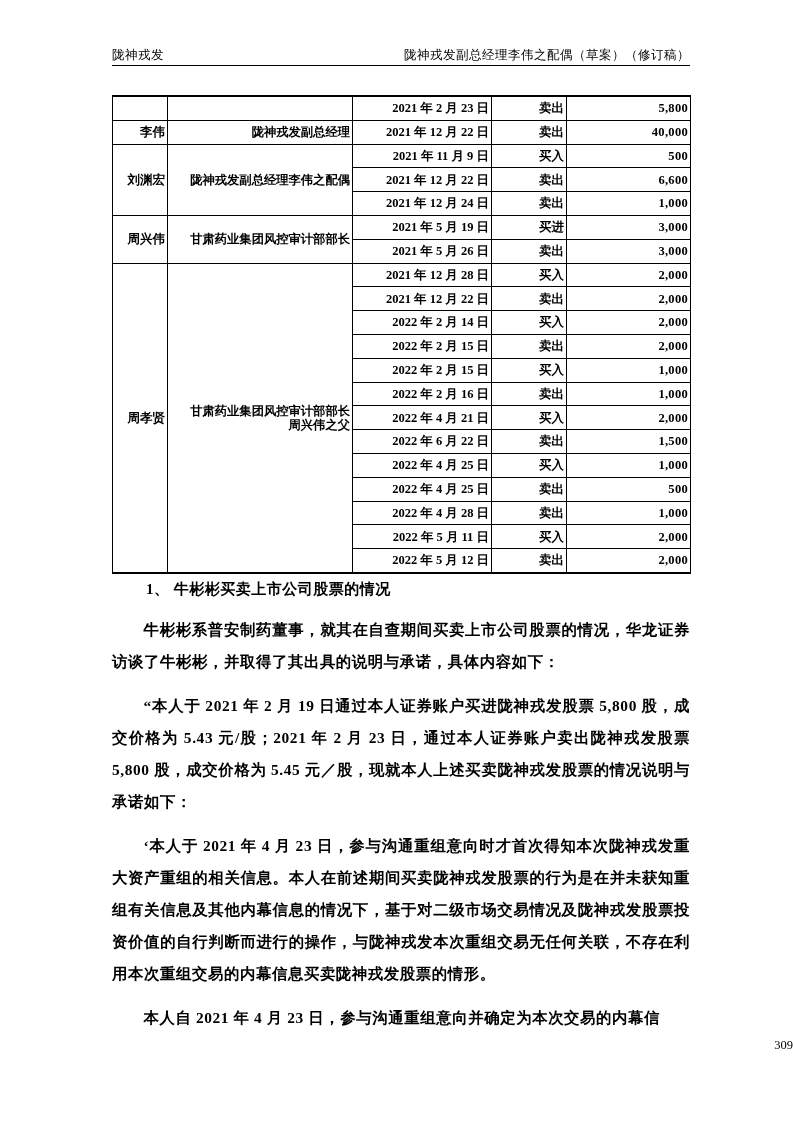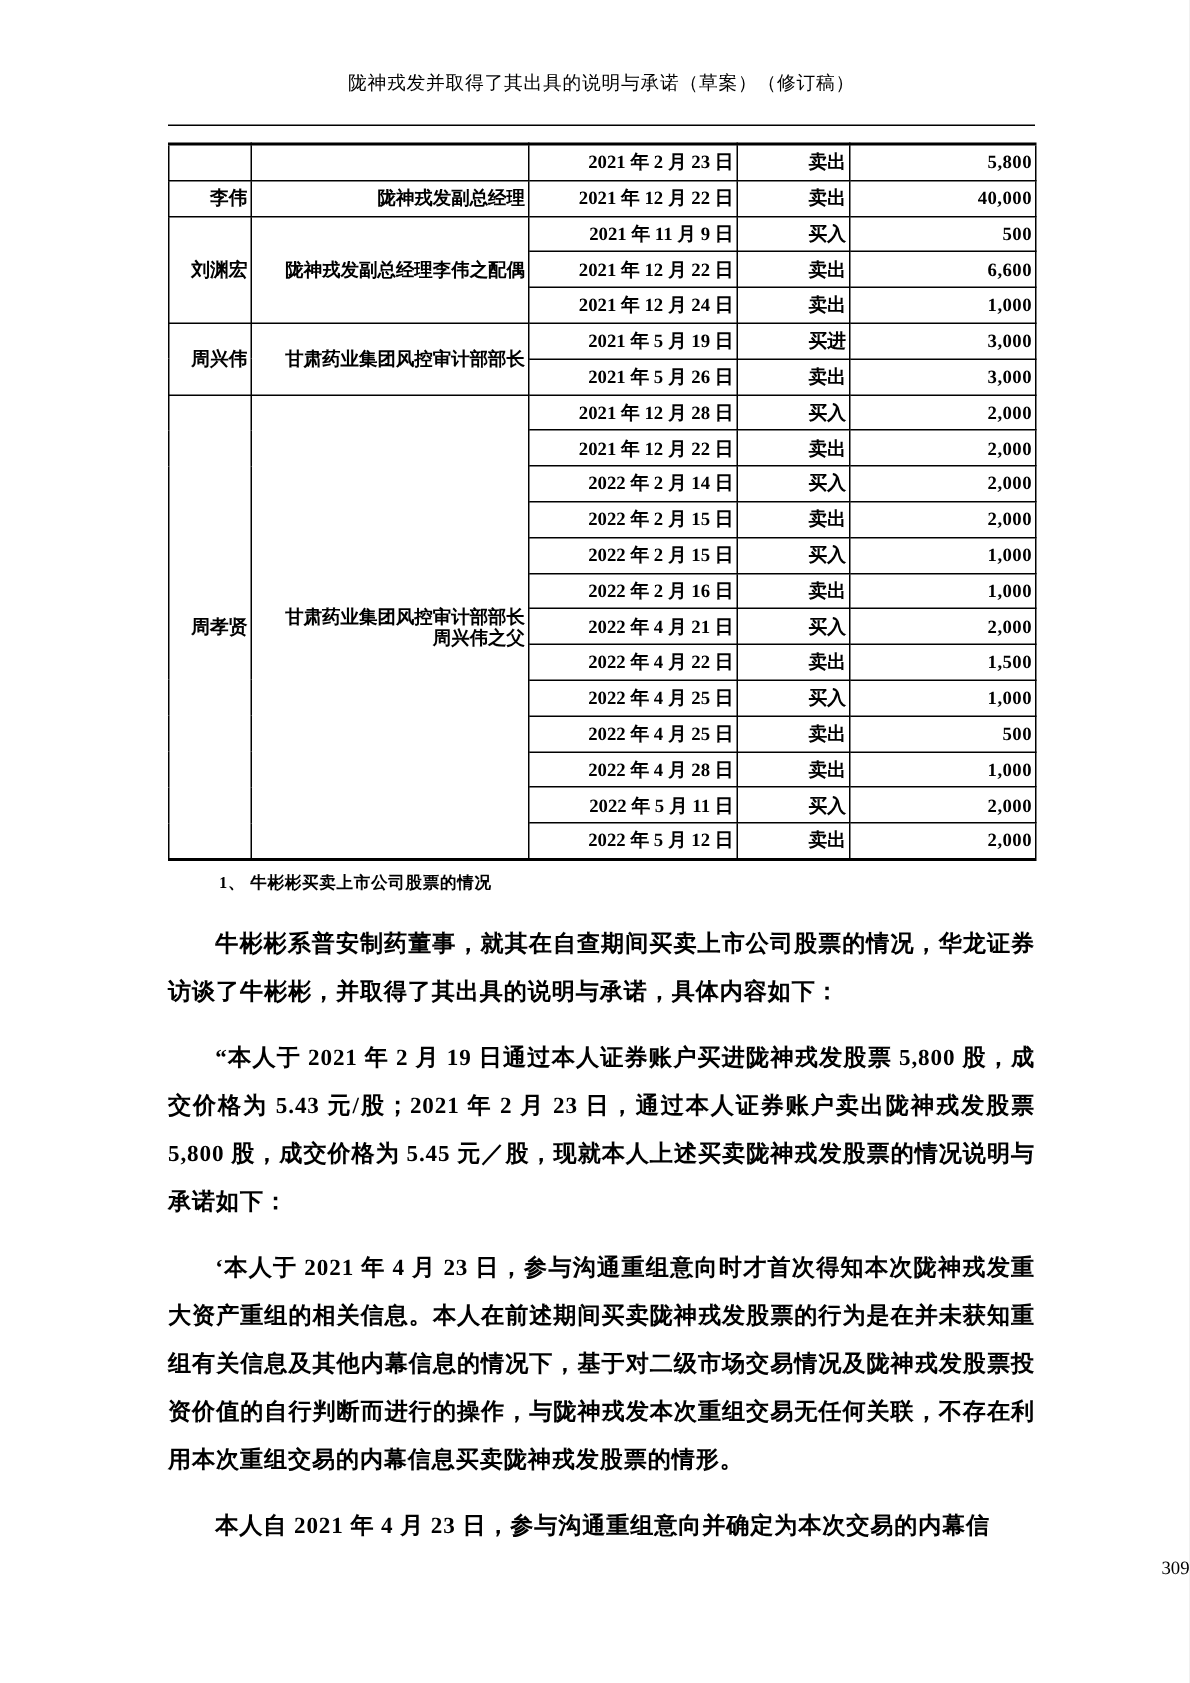--- a/index.html
+++ b/index.html
@@ -8,24 +8,24 @@
     width:793px; height:1122px;
     margin:0 auto;
     background:#ffffff;
     color:#000;
     font-family:"Liberation Serif","DejaVu Serif",serif;
     overflow:hidden;
   }
   
   .header {
     position:absolute; left:112px; top:47px; width:578px;
-    display:flex; justify-content:center; align-items:flex-end;
+    display:flex; justify-content:space-between; align-items:flex-end;
     font-size:12.5px; letter-spacing:0.5px;
     border-bottom:1.8px solid #000;
-    padding-bottom:19px;
+    padding-bottom:1px;
   }
   
   .trade-table {
     position:absolute; left:112px; top:95px; width:578px;
     border-collapse:collapse; table-layout:fixed;
     font-size:12.5px; font-weight:bold; text-align:right;
     border-top:2.5px solid #000; border-bottom:2.5px solid #000;
   }
   .trade-table td {
     border:1px solid #000;
@@ -38,21 +38,21 @@
   .trade-table td.c-pos { white-space:pre-line; font-size:12.3px;margin-top:36px; }
   .trade-table td.c-qty { letter-spacing:0.3px; }
   
   .body-text {
     position:absolute; left:112px; top:577px; width:578px;
     font-weight:bold; font-size:15.4px;
     text-align:justify;
   }
   .heading {
     margin:0 0 0 34px;
-    font-size:11px; font-weight:bold;
+    font-size:15px; font-weight:bold;
     line-height:25px;
     letter-spacing:0.5px;
   }
   .para {
     margin:12px 0 0 0;
     line-height:32px;
     text-indent:2.05em;
     letter-spacing:0.6px;
   }
   
@@ -61,21 +61,21 @@
     text-align:right; font-size:12.5px;
   }
 </style>
 </head>
 <body>
 
 <div class="page">
 
   <div class="header">
     <span>陇神戎发</span>
-    <span>并取得了其出具的说明与承诺（草案）（修订稿）</span>
+    <span>陇神戎发副总经理李伟之配偶（草案）（修订稿）</span>
   </div>
 
   <table class="trade-table">
     <colgroup>
       <col style="width:55px">
         <col style="width:185px">
         <col style="width:139px">
         <col style="width:75px">
         <col style="width:124px">
     </colgroup>
@@ -155,21 +155,21 @@
           <td class="c-date">2022 年 2 月 16 日</td>
           <td class="c-act">卖出</td>
           <td class="c-qty">1,000</td>
         </tr>
         <tr>
           <td class="c-date">2022 年 4 月 21 日</td>
           <td class="c-act">买入</td>
           <td class="c-qty">2,000</td>
         </tr>
         <tr>
-          <td class="c-date">2022 年 4 月 22 日</td>
+          <td class="c-date">2022 年 6 月 22 日</td>
           <td class="c-act">卖出</td>
           <td class="c-qty">1,500</td>
         </tr>
         <tr>
           <td class="c-date">2022 年 4 月 25 日</td>
           <td class="c-act">买入</td>
           <td class="c-qty">1,000</td>
         </tr>
         <tr>
           <td class="c-date">2022 年 4 月 25 日</td>

